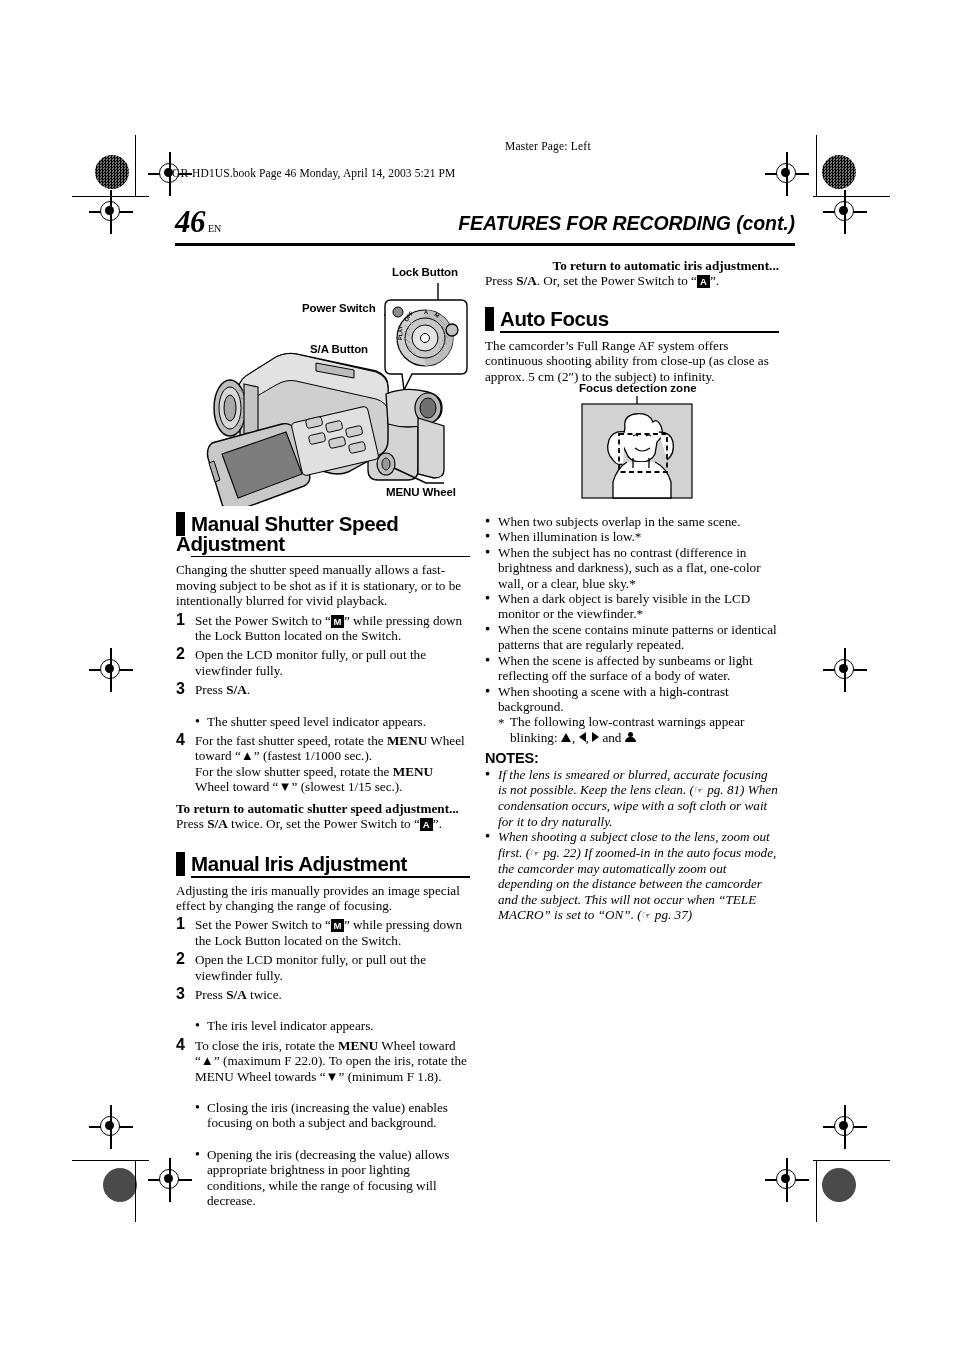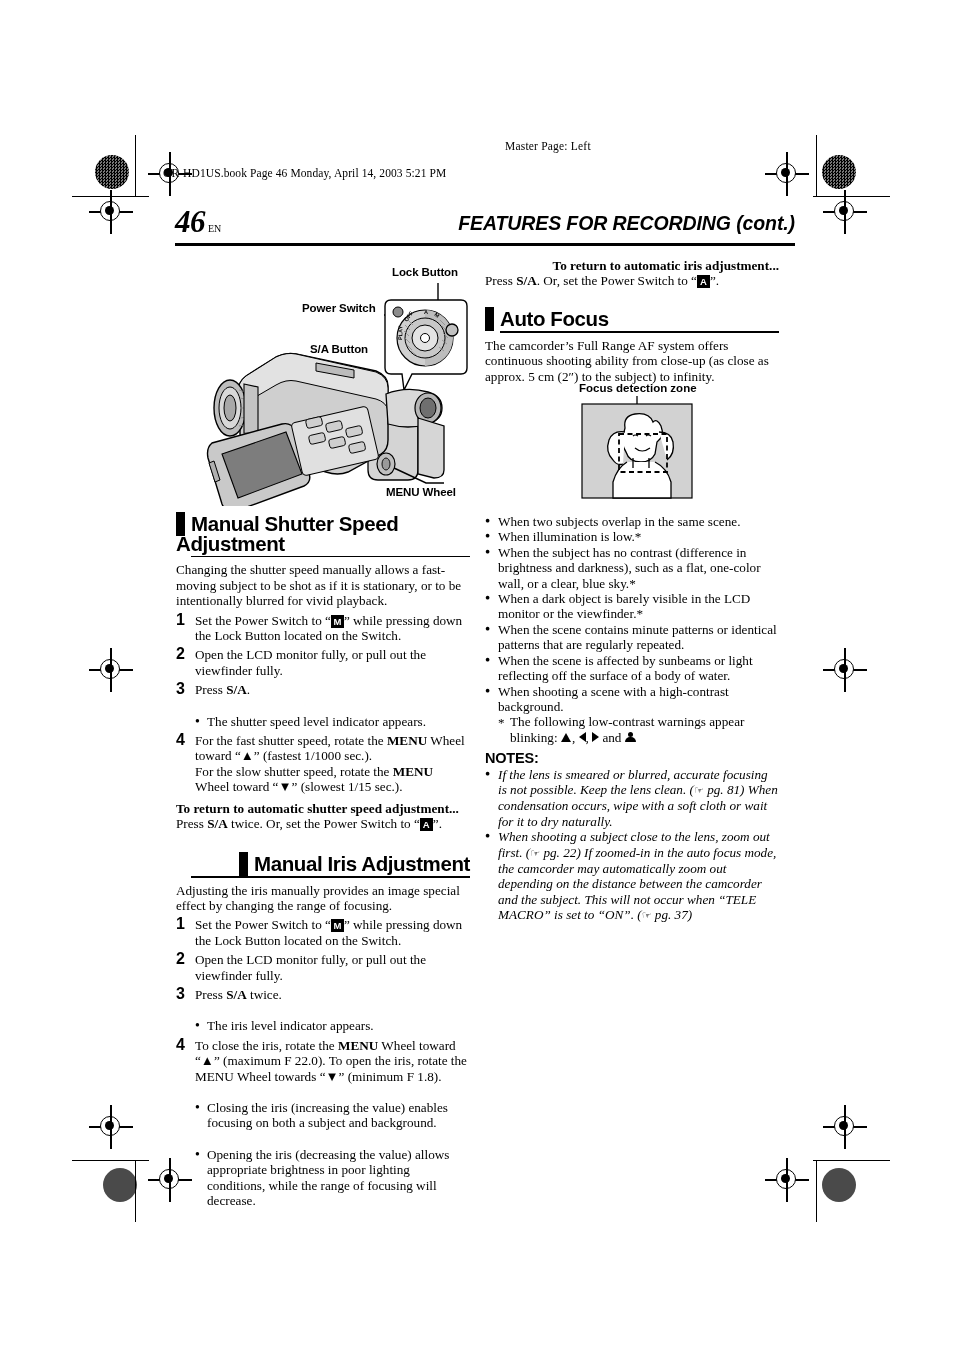--- a/index.html
+++ b/index.html
@@ -398,21 +398,21 @@
   <div class="trim-line" style="left:72px;top:196px;width:77px;height:1.4px;"></div>
   <div class="trim-line" style="left:813px;top:196px;width:77px;height:1.4px;"></div>
   <div class="trim-line" style="left:72px;top:1160px;width:77px;height:1.4px;"></div>
   <div class="trim-line" style="left:813px;top:1160px;width:77px;height:1.4px;"></div>
   <div class="trim-line" style="left:135px;top:135px;width:1.4px;height:62px;"></div>
   <div class="trim-line" style="left:816px;top:135px;width:1.4px;height:62px;"></div>
   <div class="trim-line" style="left:135px;top:1160px;width:1.4px;height:62px;"></div>
   <div class="trim-line" style="left:816px;top:1160px;width:1.4px;height:62px;"></div>
 
   <div class="master-page" style="left:505px;top:140px;">Master Page: Left</div>
-  <div class="bookline" style="left:163px;top:167px;">GR-HD1US.book  Page 46  Monday, April 14, 2003  5:21 PM</div>
+  <div class="bookline" style="left:172px;top:167px;">GR-HD1US.book  Page 46  Monday, April 14, 2003  5:21 PM</div>
 
   <div class="title-row">
     <div class="folio">
       <span>46</span><span class="en">EN</span>
     </div>
     <div class="running-head">FEATURES FOR RECORDING (cont.)</div>
   </div>
   <div class="title-rule"></div>
 
   <div class="fig-camcorder">
@@ -540,21 +540,21 @@
     </div>
 
     <div class="step">
       <span class="num">4</span><span>For the fast shutter speed, rotate the </span><span class="b">MENU</span><span> Wheel toward “▲” (fastest 1/1000 sec.).</span><br>
       <span>For the slow shutter speed, rotate the </span><span class="b">MENU</span><span> Wheel toward “▼” (slowest 1/15 sec.).</span>
     </div>
 
     <p class="lead-bold">To return to automatic shutter speed adjustment...</p>
     <p><span>Press </span><span class="b">S/A</span><span> twice. Or, set the Power Switch to “</span><span class="modebox">A</span><span>”.</span></p>
 
-    <div class="section-head" style="margin-top:20px;text-align:right;">
+    <div class="section-head" style="margin-top:20px;">
       <span class="bar"></span><span class="txt">Manual Iris Adjustment</span>
       <span class="rule"></span>
     </div>
 
     <p class="para">Adjusting the iris manually provides an image special effect by changing the range of focusing.</p>
 
     <div class="step">
       <span class="num">1</span><span>Set the Power Switch to “</span><span class="modebox">M</span><span>” while pressing down the Lock Button located on the Switch.</span>
     </div>
 

